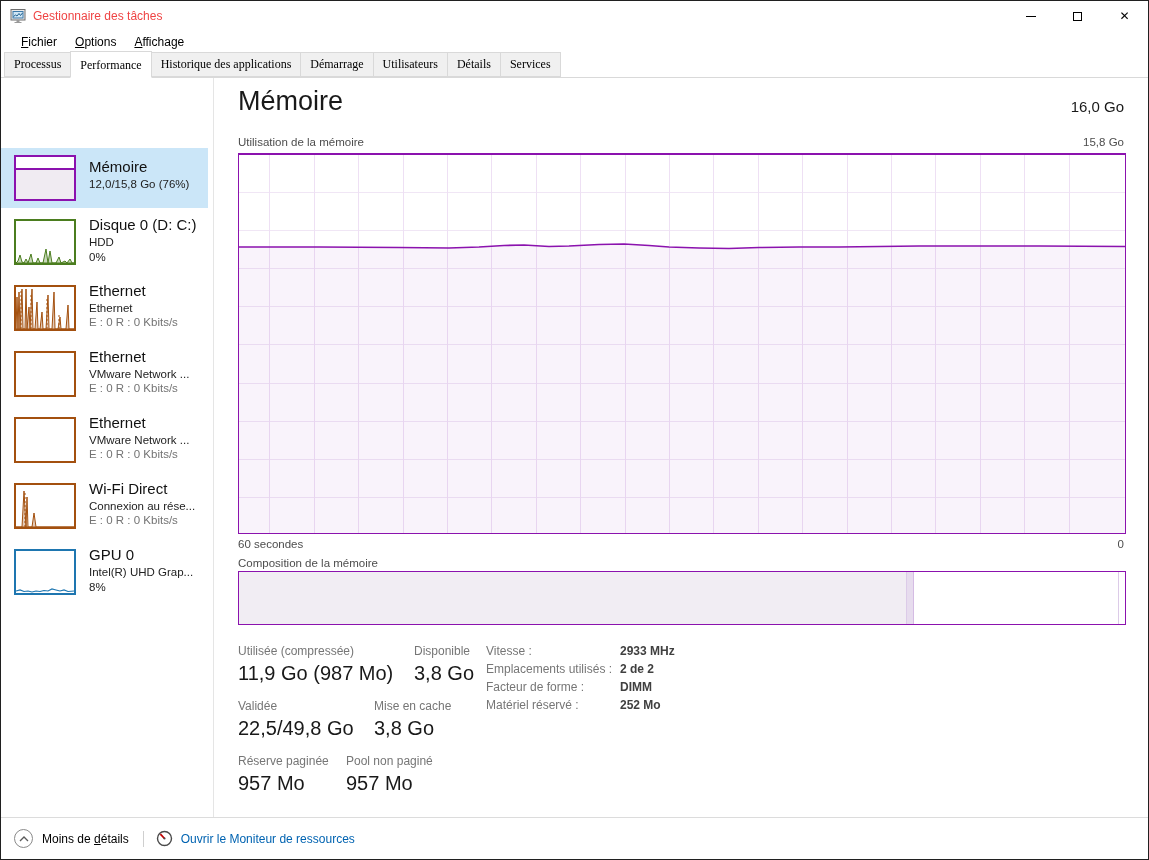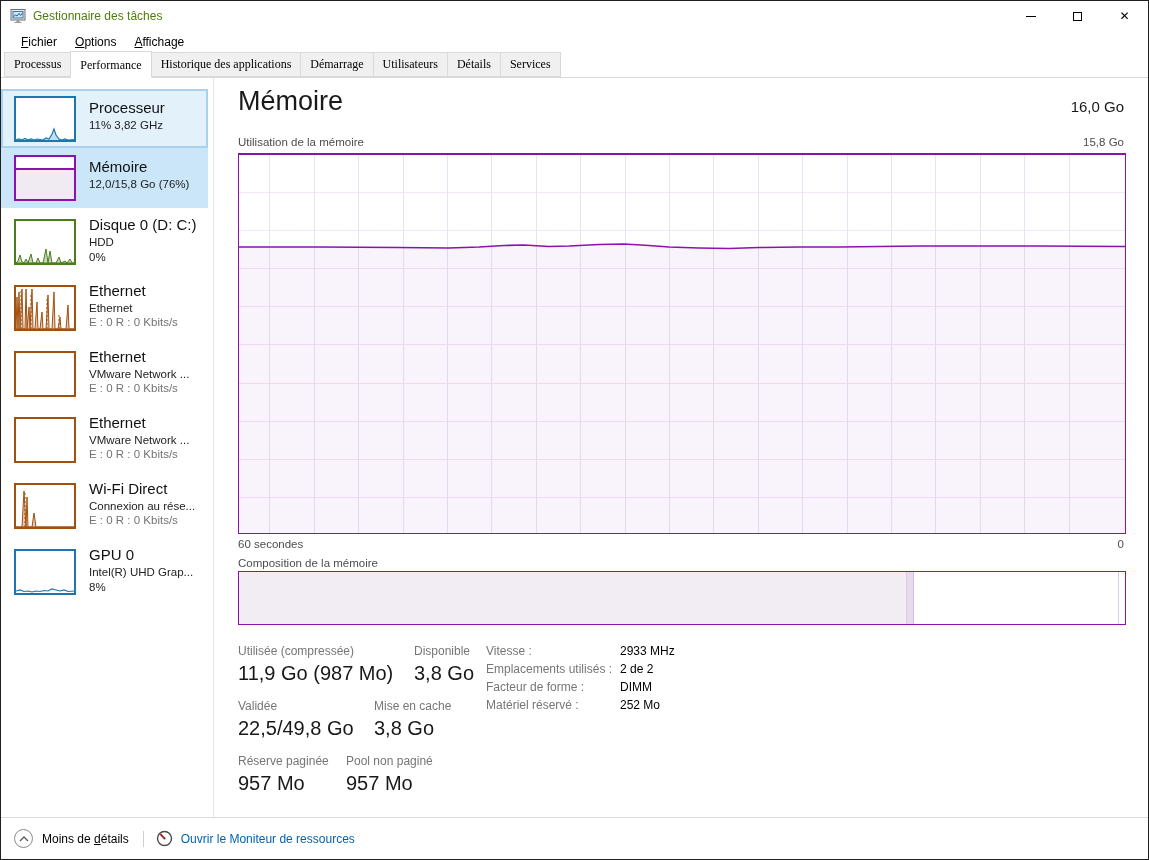--- a/index.html
+++ b/index.html
@@ -8,21 +8,21 @@
     font-family:"Liberation Sans", sans-serif;
     background:#ffffff;
     color:#191919;
     border:1px solid #202020;
     position:relative;
     overflow:hidden;
     -webkit-font-smoothing:antialiased;
   }
   
   .titlebar { height:30px; display:flex; align-items:center; padding-left:9px; background:#fff; }
-  .titlebar .title { font-size:12px; margin-left:7px; color:#4d7c0f; }
+  .titlebar .title { font-size:12px; margin-left:7px; color:#ef4444; }
   .caption-buttons { margin-left:auto; display:flex; height:30px; }
   .caption-btn { width:47px; height:30px; display:flex; align-items:center; justify-content:center; }
   .glyph-min { width:10px; height:1px; background:#000; }
   .glyph-max { width:9px; height:9px; border:1px solid #000; }
   .glyph-close { font-size:12px; color:#000; line-height:1; }
   
   .menubar { height:22px; display:flex; align-items:center; padding-left:11px; font-size:12px; }
   .menu-item { padding:3px 9px; color:#000; }
   .menu-item u { text-decoration:underline; }
   
@@ -75,21 +75,21 @@
   .comp-right-div { position:absolute; right:6px; top:0; bottom:0; width:1px; background:#dccbe8; }
   
   .stats-left { position:absolute; left:24px; top:566px; }
   .stat-row { display:flex; margin-bottom:14px; }
   .stat-cell .s-label { font-size:12px; color:#767676; margin-bottom:4px; white-space:nowrap; }
   .stat-cell .s-value { font-size:20px; color:#191919; white-space:nowrap; }
   .w1 { width:176px; } .w2 { width:136px; } .w3 { width:108px; }
   .stats-right { position:absolute; left:272px; top:566px; font-size:12px; }
   .rstat-row { display:flex; height:18px; align-items:flex-start; }
   .r-label { width:134px; color:#767676; white-space:nowrap; }
-  .r-value { color:#000000; white-space:nowrap; }
+  .r-value { color:#404040; white-space:nowrap;font-weight:bold; }
   
   .footer { position:absolute; left:0; right:0; bottom:0; height:42px; border-top:1px solid #dcdcdc; display:flex; align-items:center; padding-left:13px; background:#fff; }
   .details-btn { display:flex; align-items:center; }
   .chev-circle { width:19px; height:19px; border:1px solid #8a8a8a; border-radius:50%; display:flex; align-items:center; justify-content:center; }
   .details-label { font-size:12px; color:#000; margin-left:9px; }
   .details-label u { text-decoration:underline; }
   .footer-divider { width:1px; height:16px; background:#cfcfcf; margin:0 12px 0 14px; }
   .resmon-link { display:flex; align-items:center; }
   .resmon-text { font-size:12px; color:#0063b1; margin-left:8px; }
 </style>
@@ -131,32 +131,20 @@
   <div class="tab">Démarrage</div>
   <div class="tab">Utilisateurs</div>
   <div class="tab">Détails</div>
   <div class="tab">Services</div>
 </div>
 
 <div class="content">
 
   <div class="sidebar">
 
-    <div class="tile hovered" style="top:11px; height:59px;">
-      <div class="tile-thumb b-cpu">
-        <svg viewBox="0 0 58 42" preserveAspectRatio="none">
-          <path d="M0,42 L0,42.5 L3,41 L6,42 L9,40.5 L12,42 L15,41 L18,42 L21,41 L24,41.5 L27,42 L30,40 L33,41 L36,36 L38,31 L40,37 L43,41 L46,42 L49,41 L52,42 L58,41.5 L58,42 Z" fill="#1e76b0" fill-opacity="0.25" stroke="none"></path>
-          <path d="M0,42 L3,41 L6,42 L9,40.5 L12,42 L15,41 L18,42 L21,41 L24,41.5 L27,42 L30,40 L33,41 L36,36 L38,31 L40,37 L43,41 L46,42 L49,41 L52,42 L58,41.5" fill="none" stroke="#1e76b0" stroke-width="1.2"></path>
-        </svg>
-      </div>
-      <div class="tile-text">
-        <div class="tile-title">Processeur</div>
-        <div class="tile-l2">11% 3,82 GHz</div>
-      </div>
-    </div>
 
     <div class="tile selected" style="top:70px; height:60px;">
       <div class="tile-thumb b-mem">
         <div class="mem-thumb-top"></div>
         <div class="mem-thumb-line"></div>
         <div class="mem-thumb-fill"></div>
       </div>
       <div class="tile-text">
         <div class="tile-title">Mémoire</div>
         <div class="tile-l2">12,0/15,8 Go (76%)</div>

